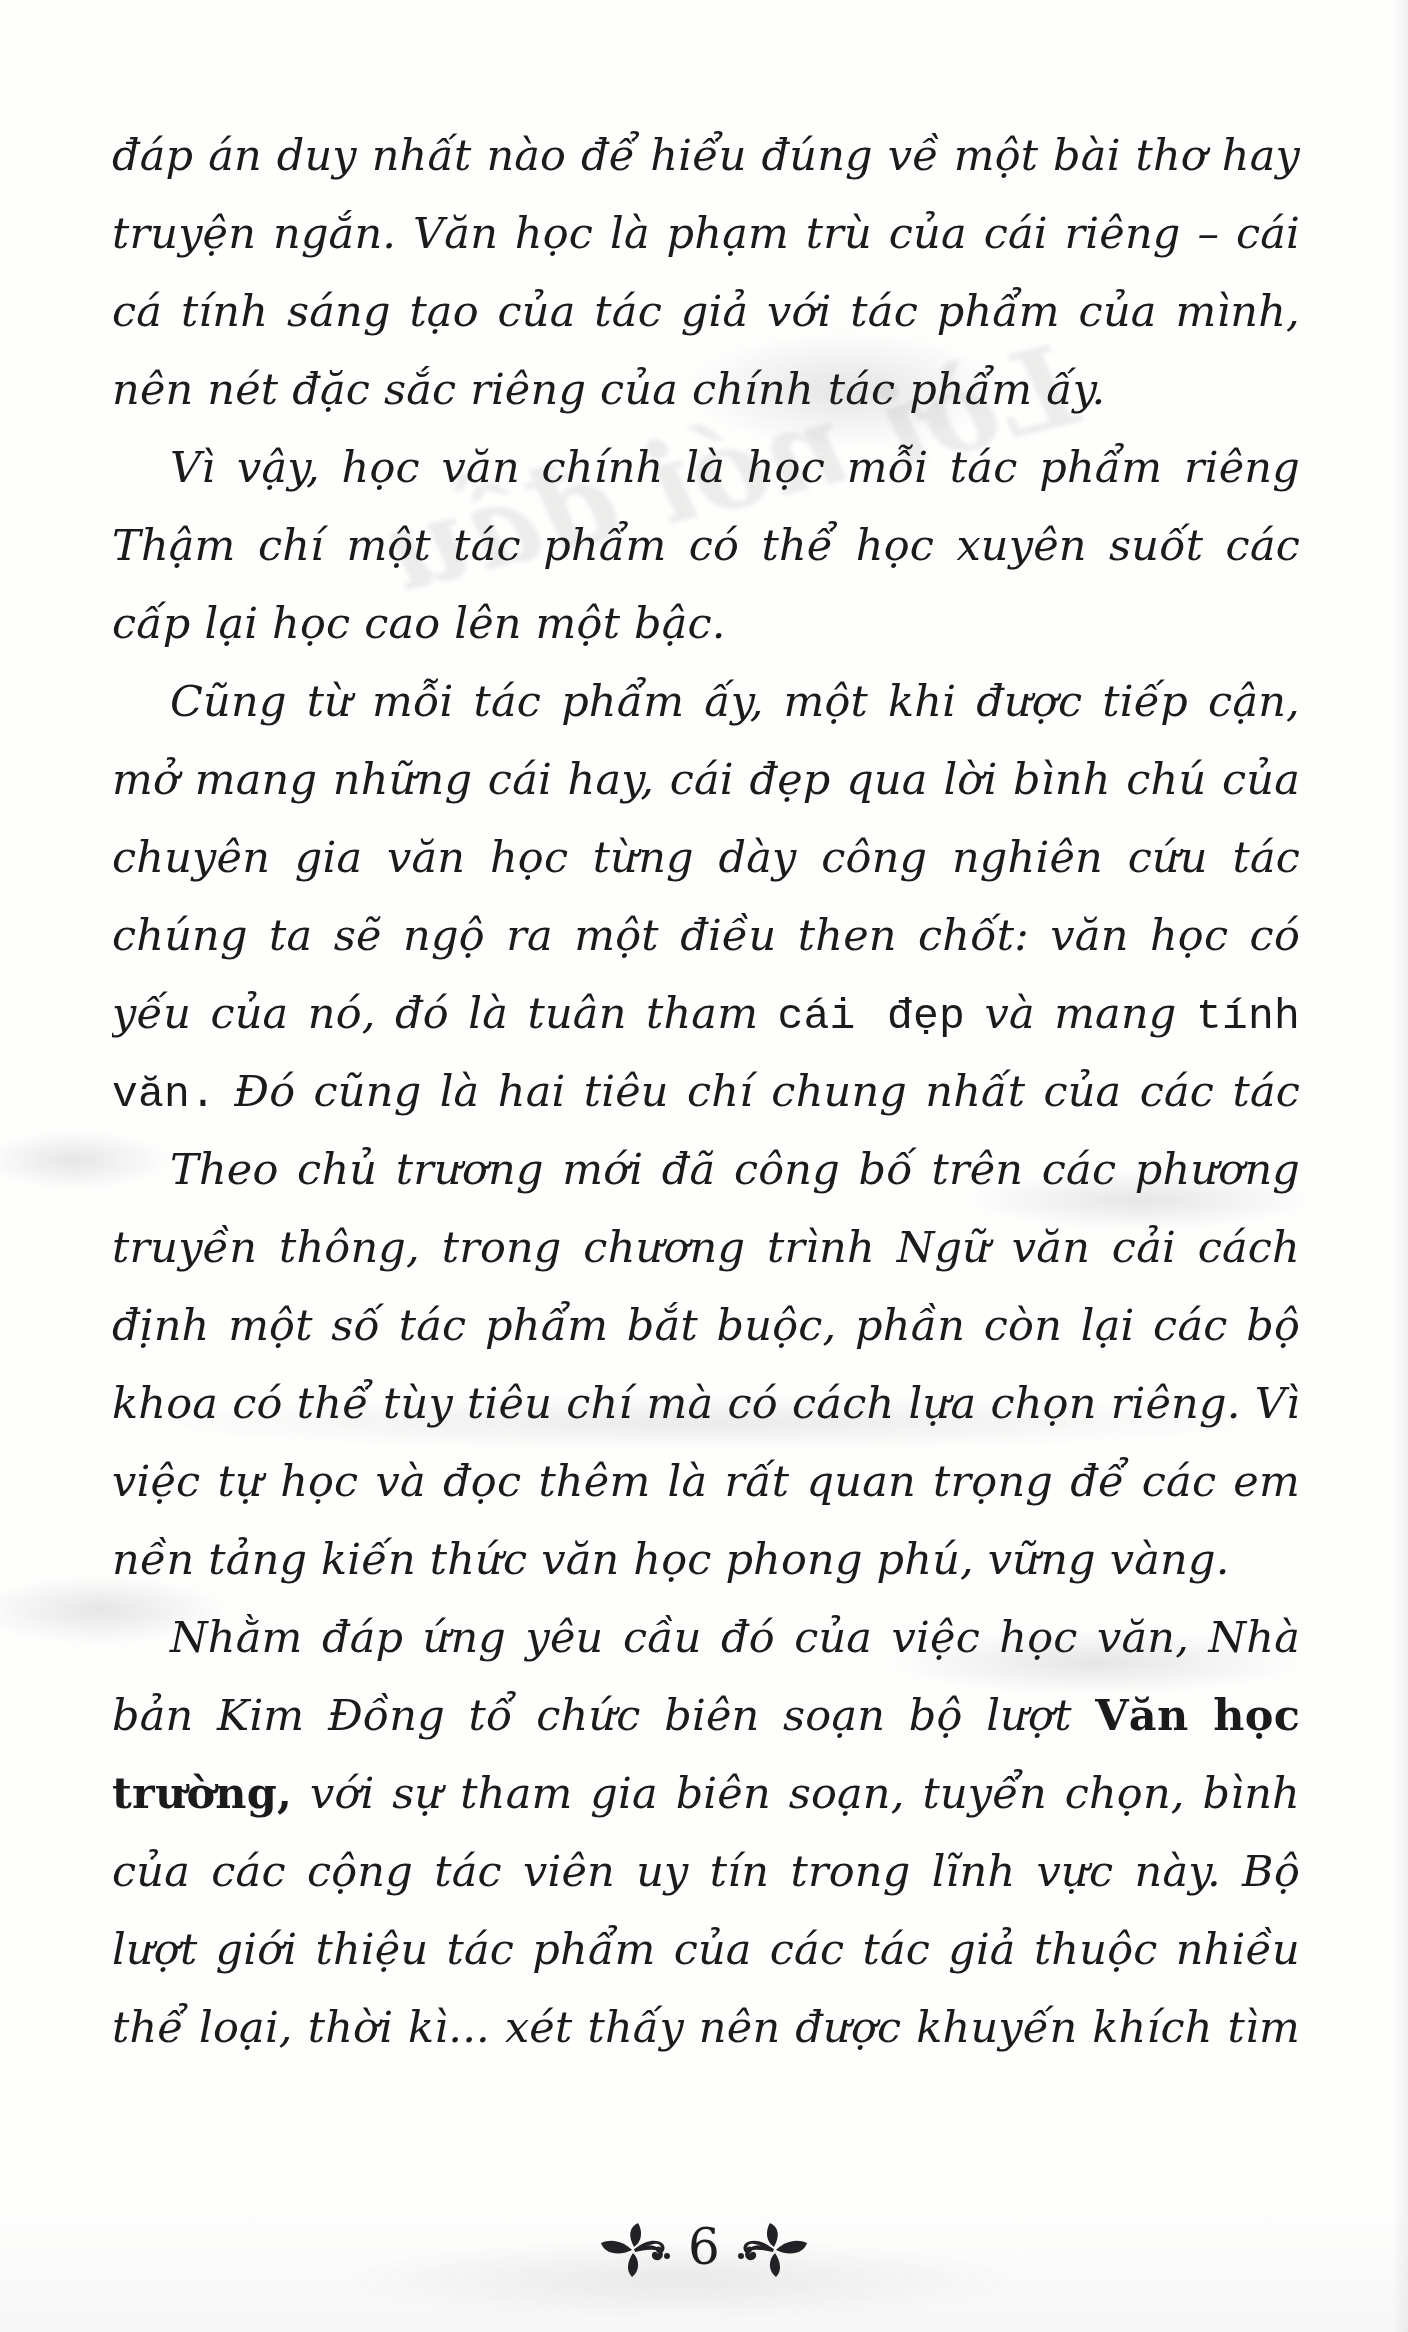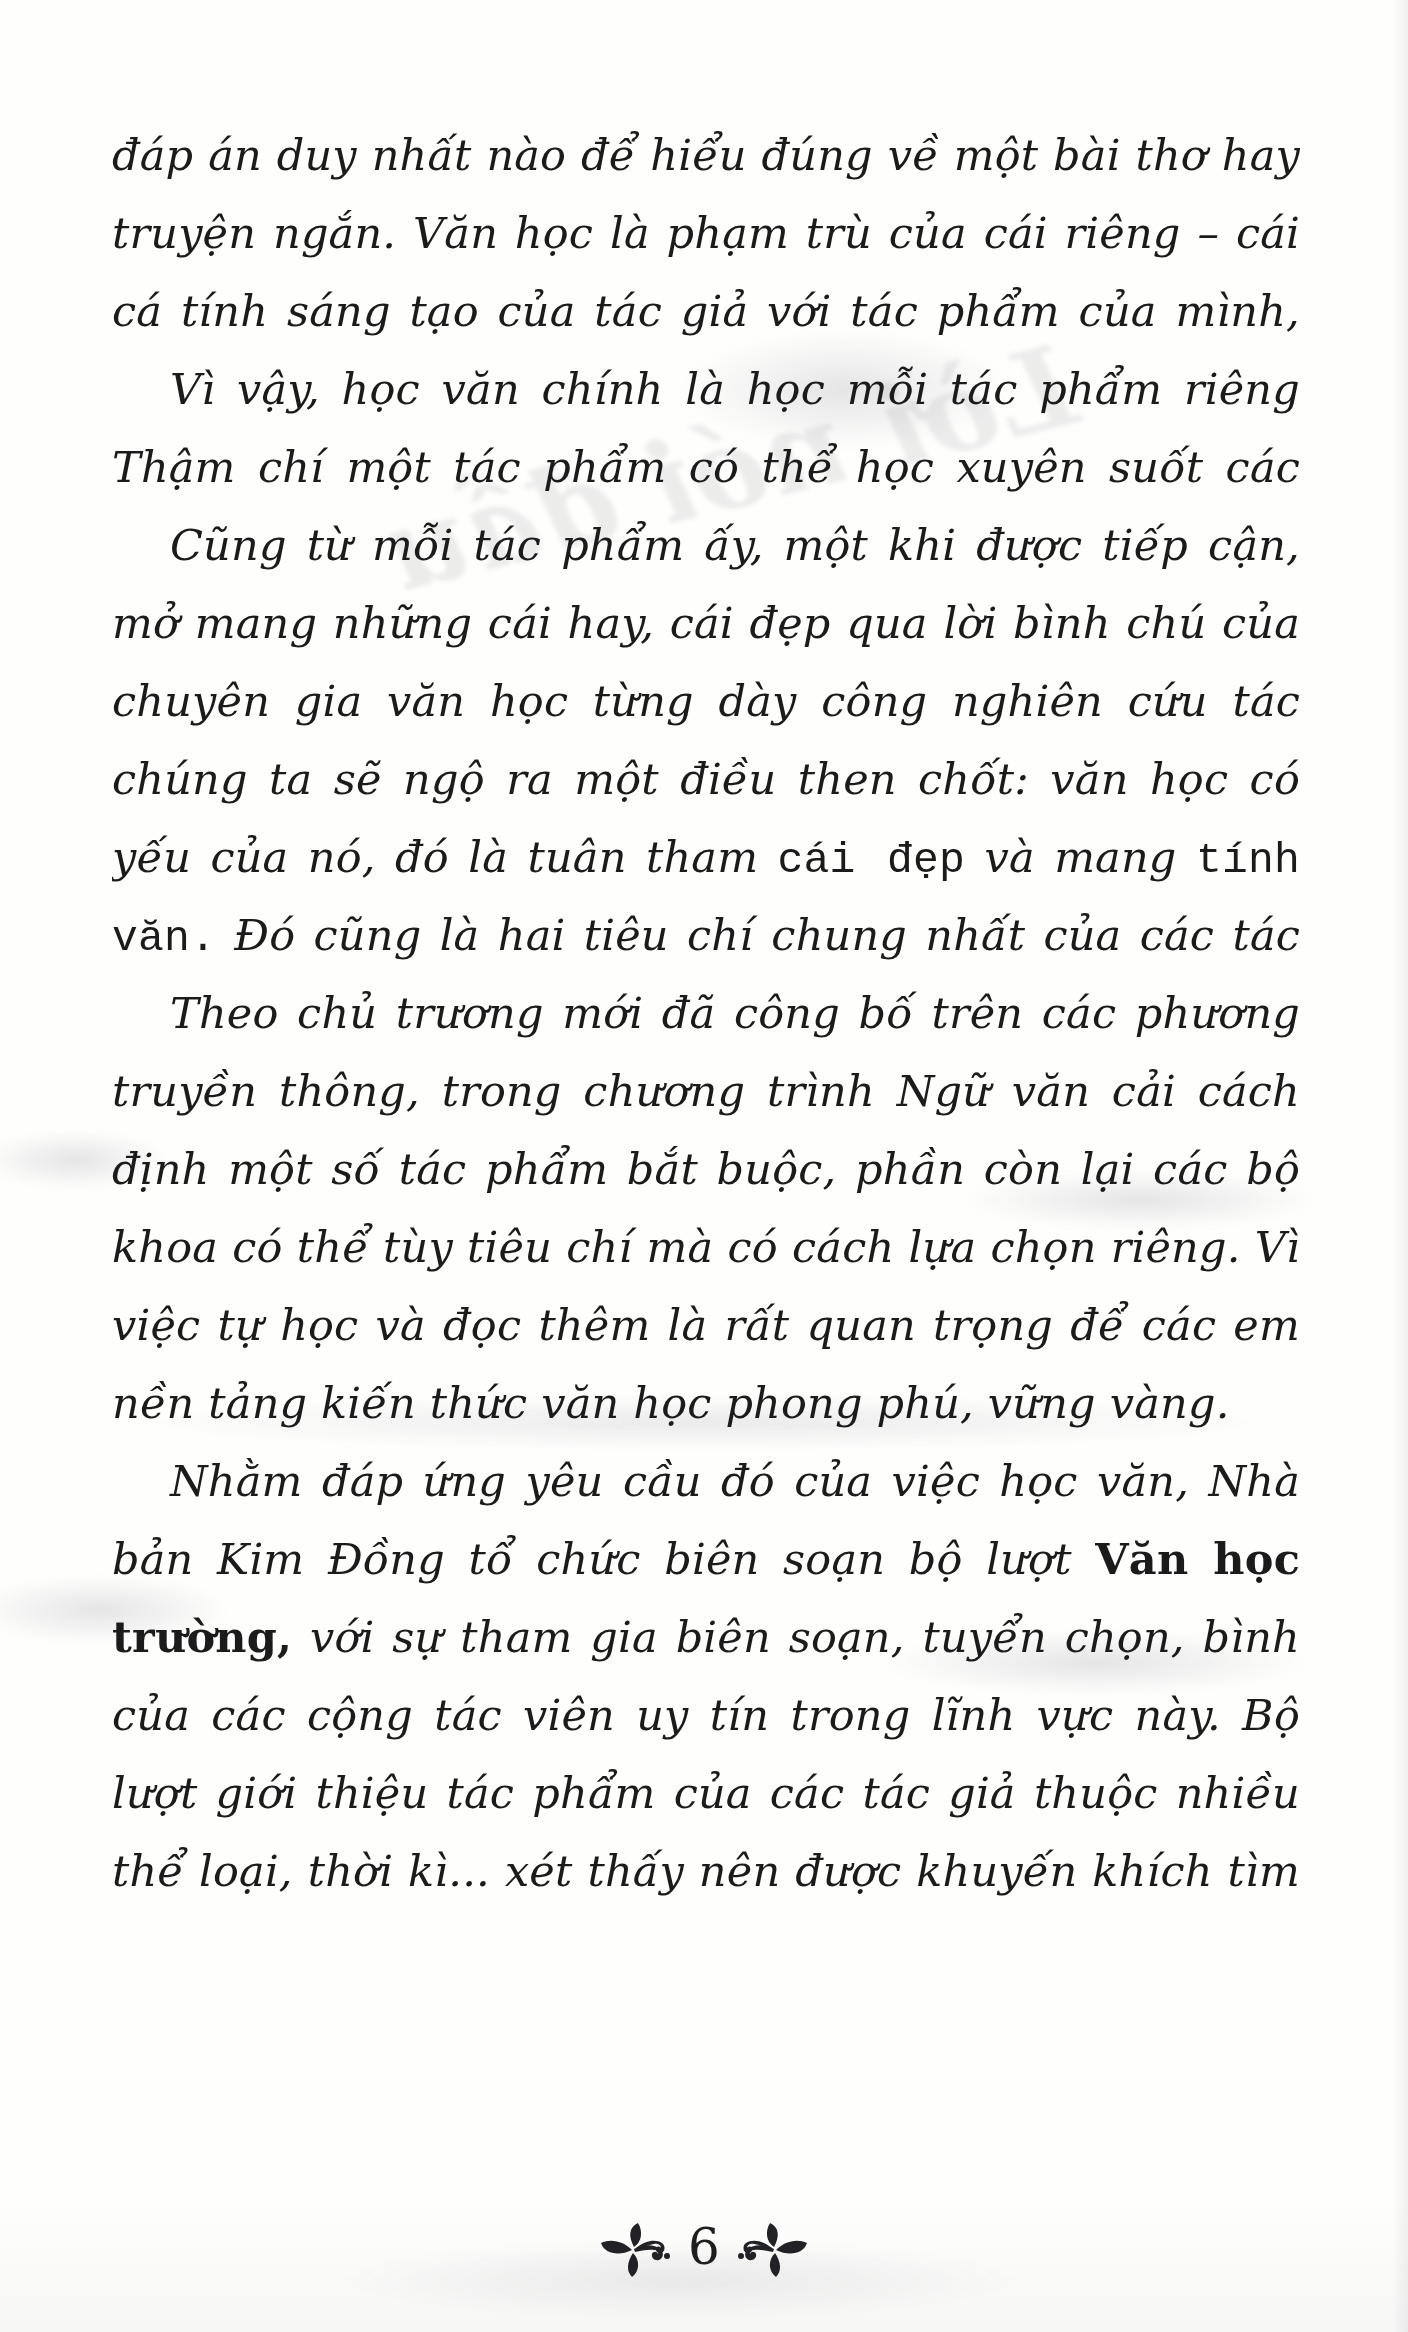--- a/index.html
+++ b/index.html
@@ -105,22 +105,24 @@
 <div class="smudge sm3"></div>
 <div class="smudge sm4"></div>
 <div class="smudge sm5"></div>
 <div class="smudge sm6"></div>
 <div class="ghost-title">Lời nói đầu</div>
 
 <main class="page-text">
     <div class="line"><span class="seg-italic">đáp án duy nhất nào để hiểu đúng về một bài thơ hay một</span></div>
     <div class="line"><span class="seg-italic">truyện ngắn. Văn học là phạm trù của cái riêng – cái gọi là</span></div>
     <div class="line"><span class="seg-italic">cá tính sáng tạo của tác giả với tác phẩm của mình, cái làm</span></div>
+    <div class="line para-end"><span class="seg-italic">nên nét đặc sắc riêng của chính tác phẩm ấy.</span></div>
     <div class="line indent"><span class="seg-italic">Vì vậy, học văn chính là học mỗi tác phẩm riêng biệt.</span></div>
     <div class="line"><span class="seg-italic">Thậm chí một tác phẩm có thể học xuyên suốt các cấp, mỗi</span></div>
+    <div class="line para-end"><span class="seg-italic">cấp lại học cao lên một bậc.</span></div>
     <div class="line indent"><span class="seg-italic">Cũng từ mỗi tác phẩm ấy, một khi được tiếp cận, được</span></div>
     <div class="line"><span class="seg-italic">mở mang những cái hay, cái đẹp qua lời bình chú của các</span></div>
     <div class="line"><span class="seg-italic">chuyên gia văn học từng dày công nghiên cứu tác phẩm,</span></div>
     <div class="line"><span class="seg-italic">chúng ta sẽ ngộ ra một điều then chốt: văn học có tính tất</span></div>
     <div class="line"><span class="seg-italic">yếu của nó, đó là tuân tham </span><span class="seg-roman">cái đẹp</span><span class="seg-italic"> và mang </span><span class="seg-roman">tính nhân</span></div>
     <div class="line"><span class="seg-roman">văn.</span><span class="seg-italic"> Đó cũng là hai tiêu chí chung nhất của các tác phẩm</span></div>
     <div class="line indent"><span class="seg-italic">Theo chủ trương mới đã công bố trên các phương tiện</span></div>
     <div class="line"><span class="seg-italic">truyền thông, trong chương trình Ngữ văn cải cách chỉ quy</span></div>
     <div class="line"><span class="seg-italic">định một số tác phẩm bắt buộc, phần còn lại các bộ sách giáo</span></div>
     <div class="line"><span class="seg-italic">khoa có thể tùy tiêu chí mà có cách lựa chọn riêng. Vì vậy</span></div>

